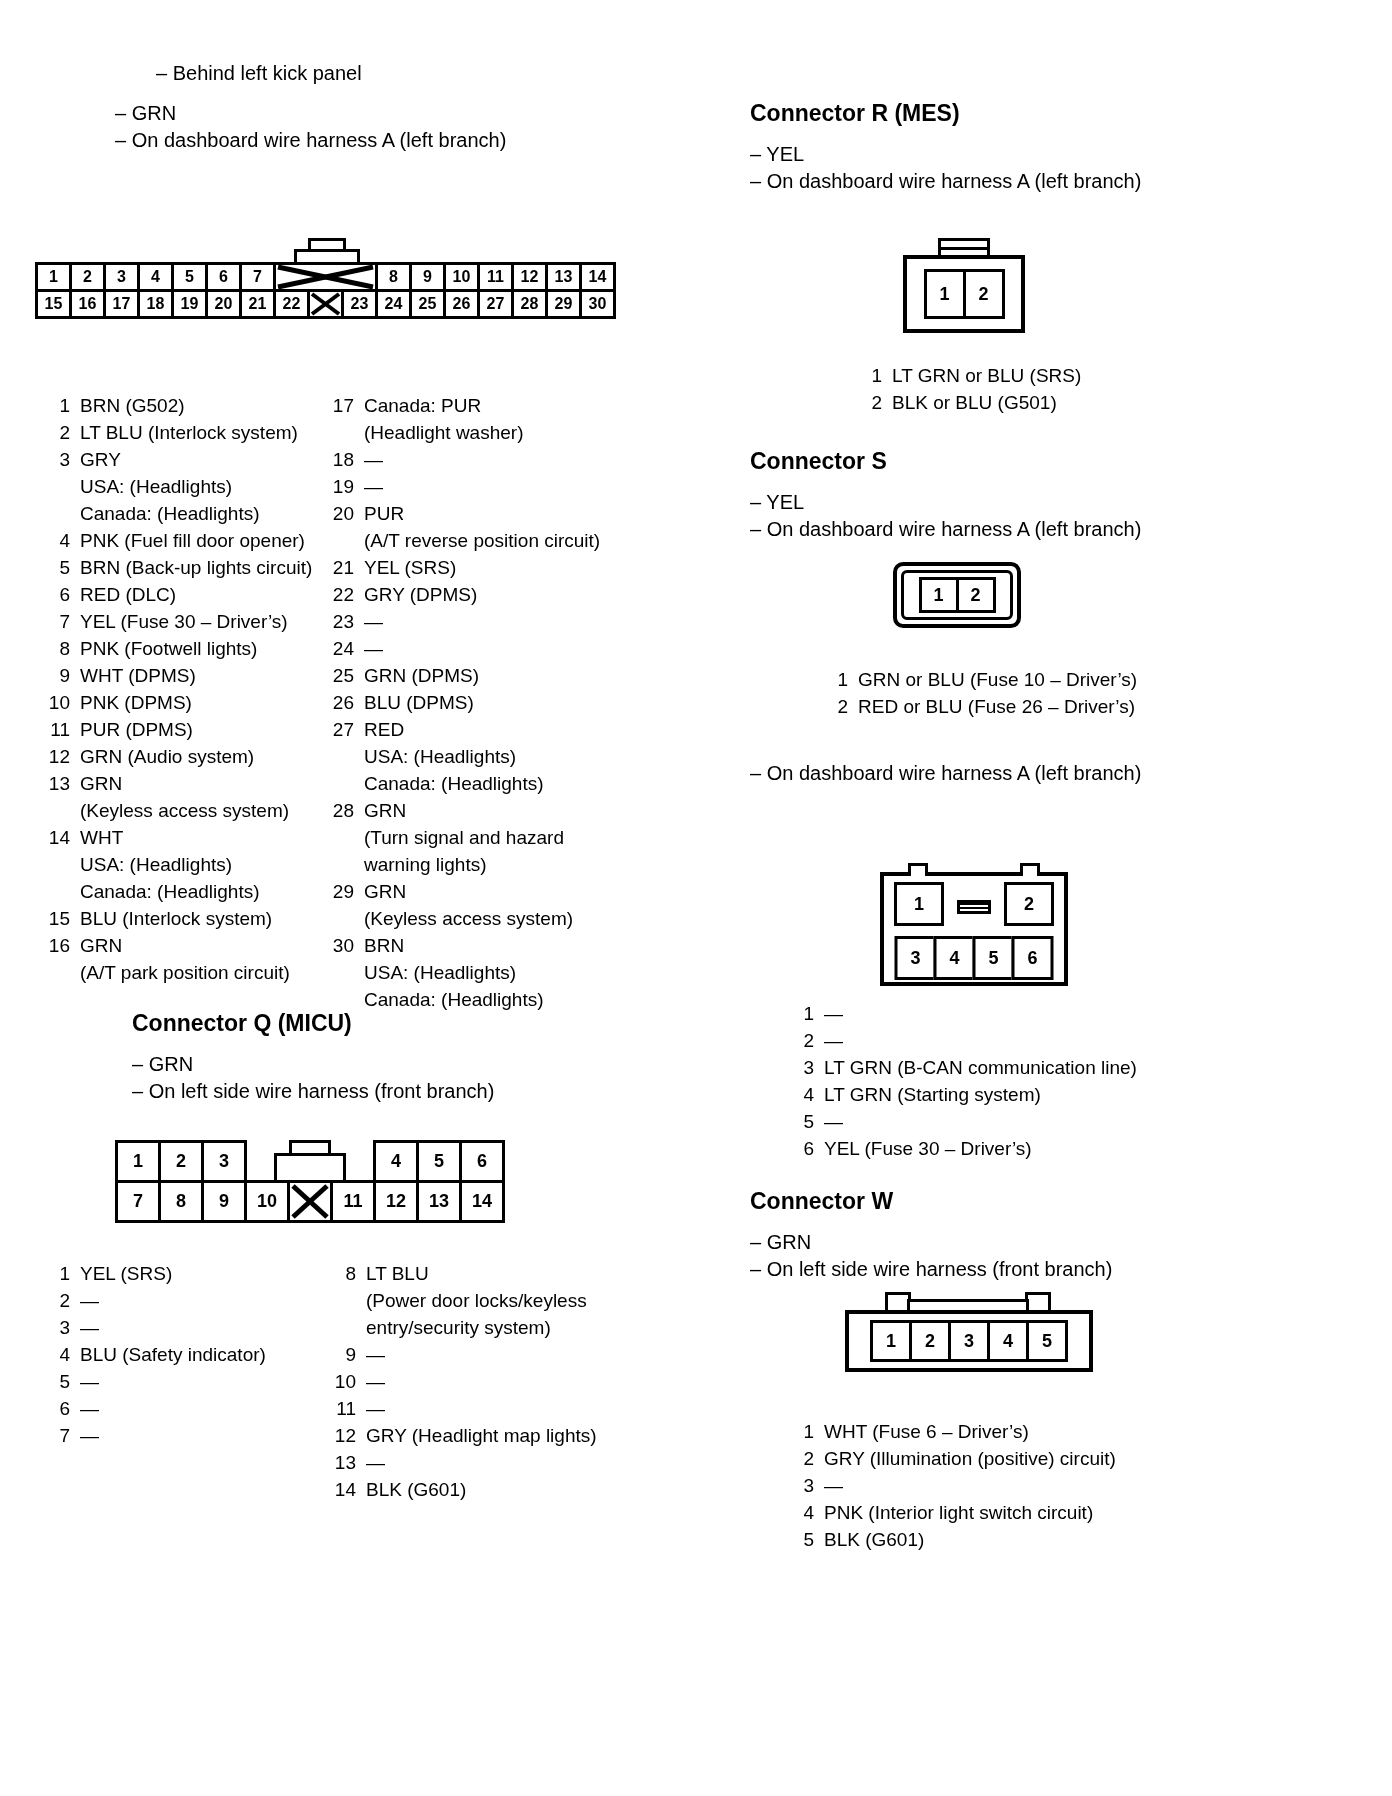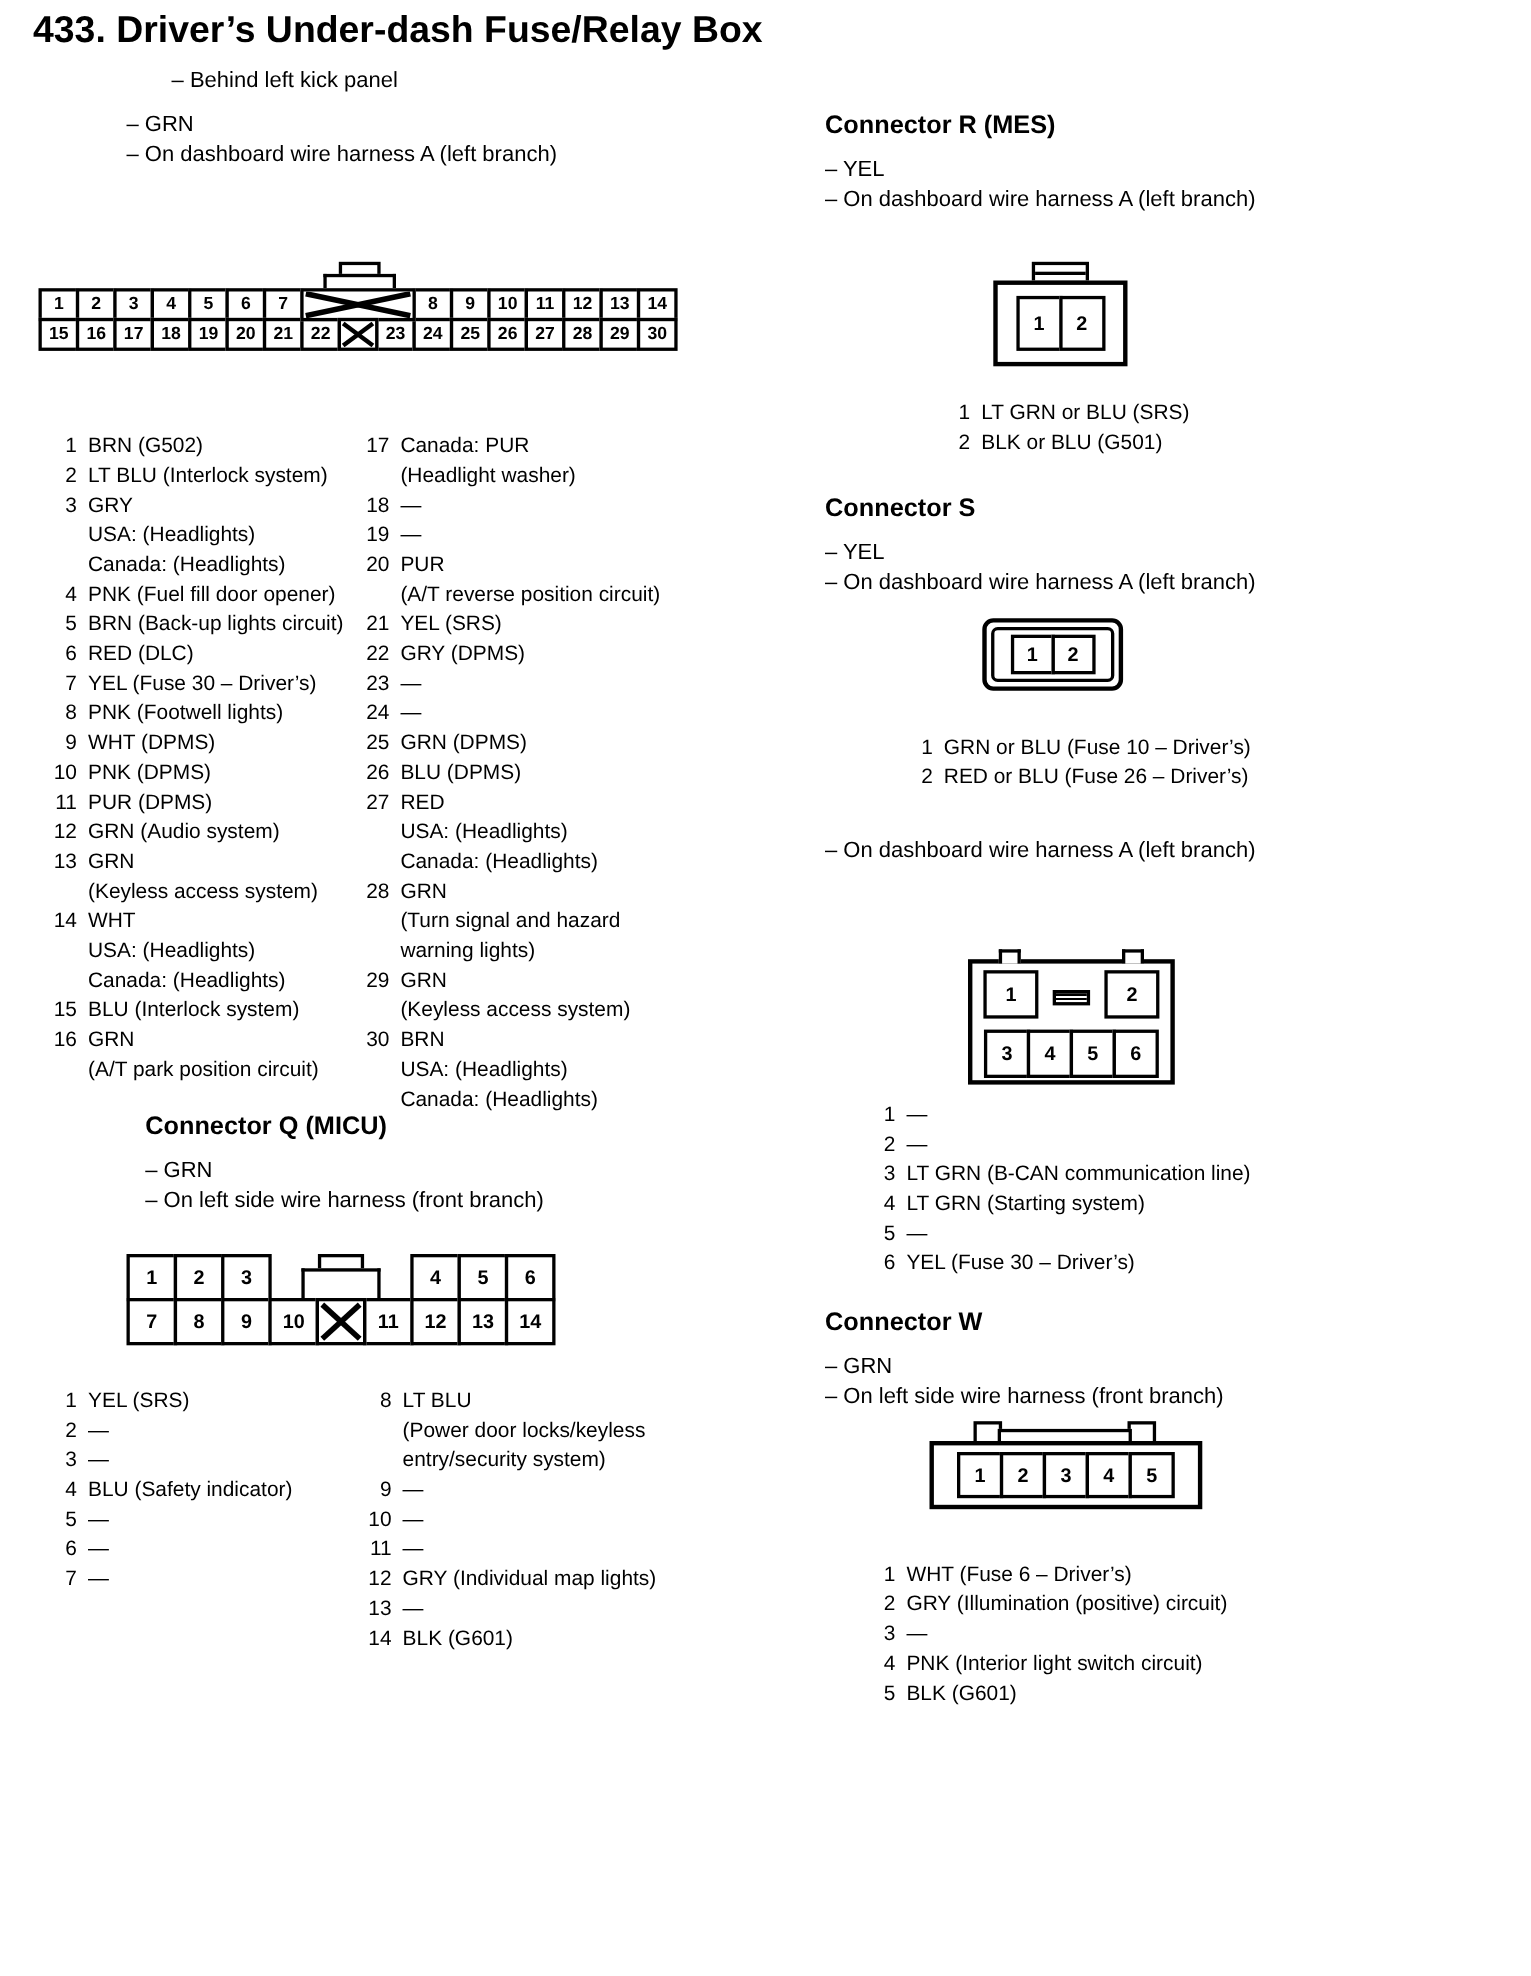--- a/index.html
+++ b/index.html
@@ -104,21 +104,20 @@
   #pins-r { left:864px; top:362px; }
   #pins-s { left:830px; top:666px; }
   #pins-t { left:796px; top:1000px; }
   #pins-w { left:796px; top:1418px; }
 </style>
 </head>
 <body>
 
 <div class="page">
 
-  <h1 class="title">433. Driver’s Under-dash Fuse/Relay Box</h1>
   <div class="subtitle">– Behind left kick panel</div>
 
   <div class="sec-head" id="head-p">
     <div class="note">– GRN</div>
     <div class="note">– On dashboard wire harness A (left branch)</div>
   </div>
 
   <div id="diag-p">
     <div class="p-handle">
       <div class="handle-top"></div>
@@ -417,21 +416,21 @@
         <span class="pin-text">—</span>
       </div>
 
       <div class="pin">
         <span class="pin-num">11</span>
         <span class="pin-text">—</span>
       </div>
 
       <div class="pin">
         <span class="pin-num">12</span>
-        <span class="pin-text">GRY (Individual map lights)</span>
+        <span class="pin-text">GRY (Headlight map lights)</span>
       </div>
 
       <div class="pin">
         <span class="pin-num">13</span>
         <span class="pin-text">—</span>
       </div>
 
       <div class="pin">
         <span class="pin-num">14</span>
         <span class="pin-text">BLK (G601)</span>

